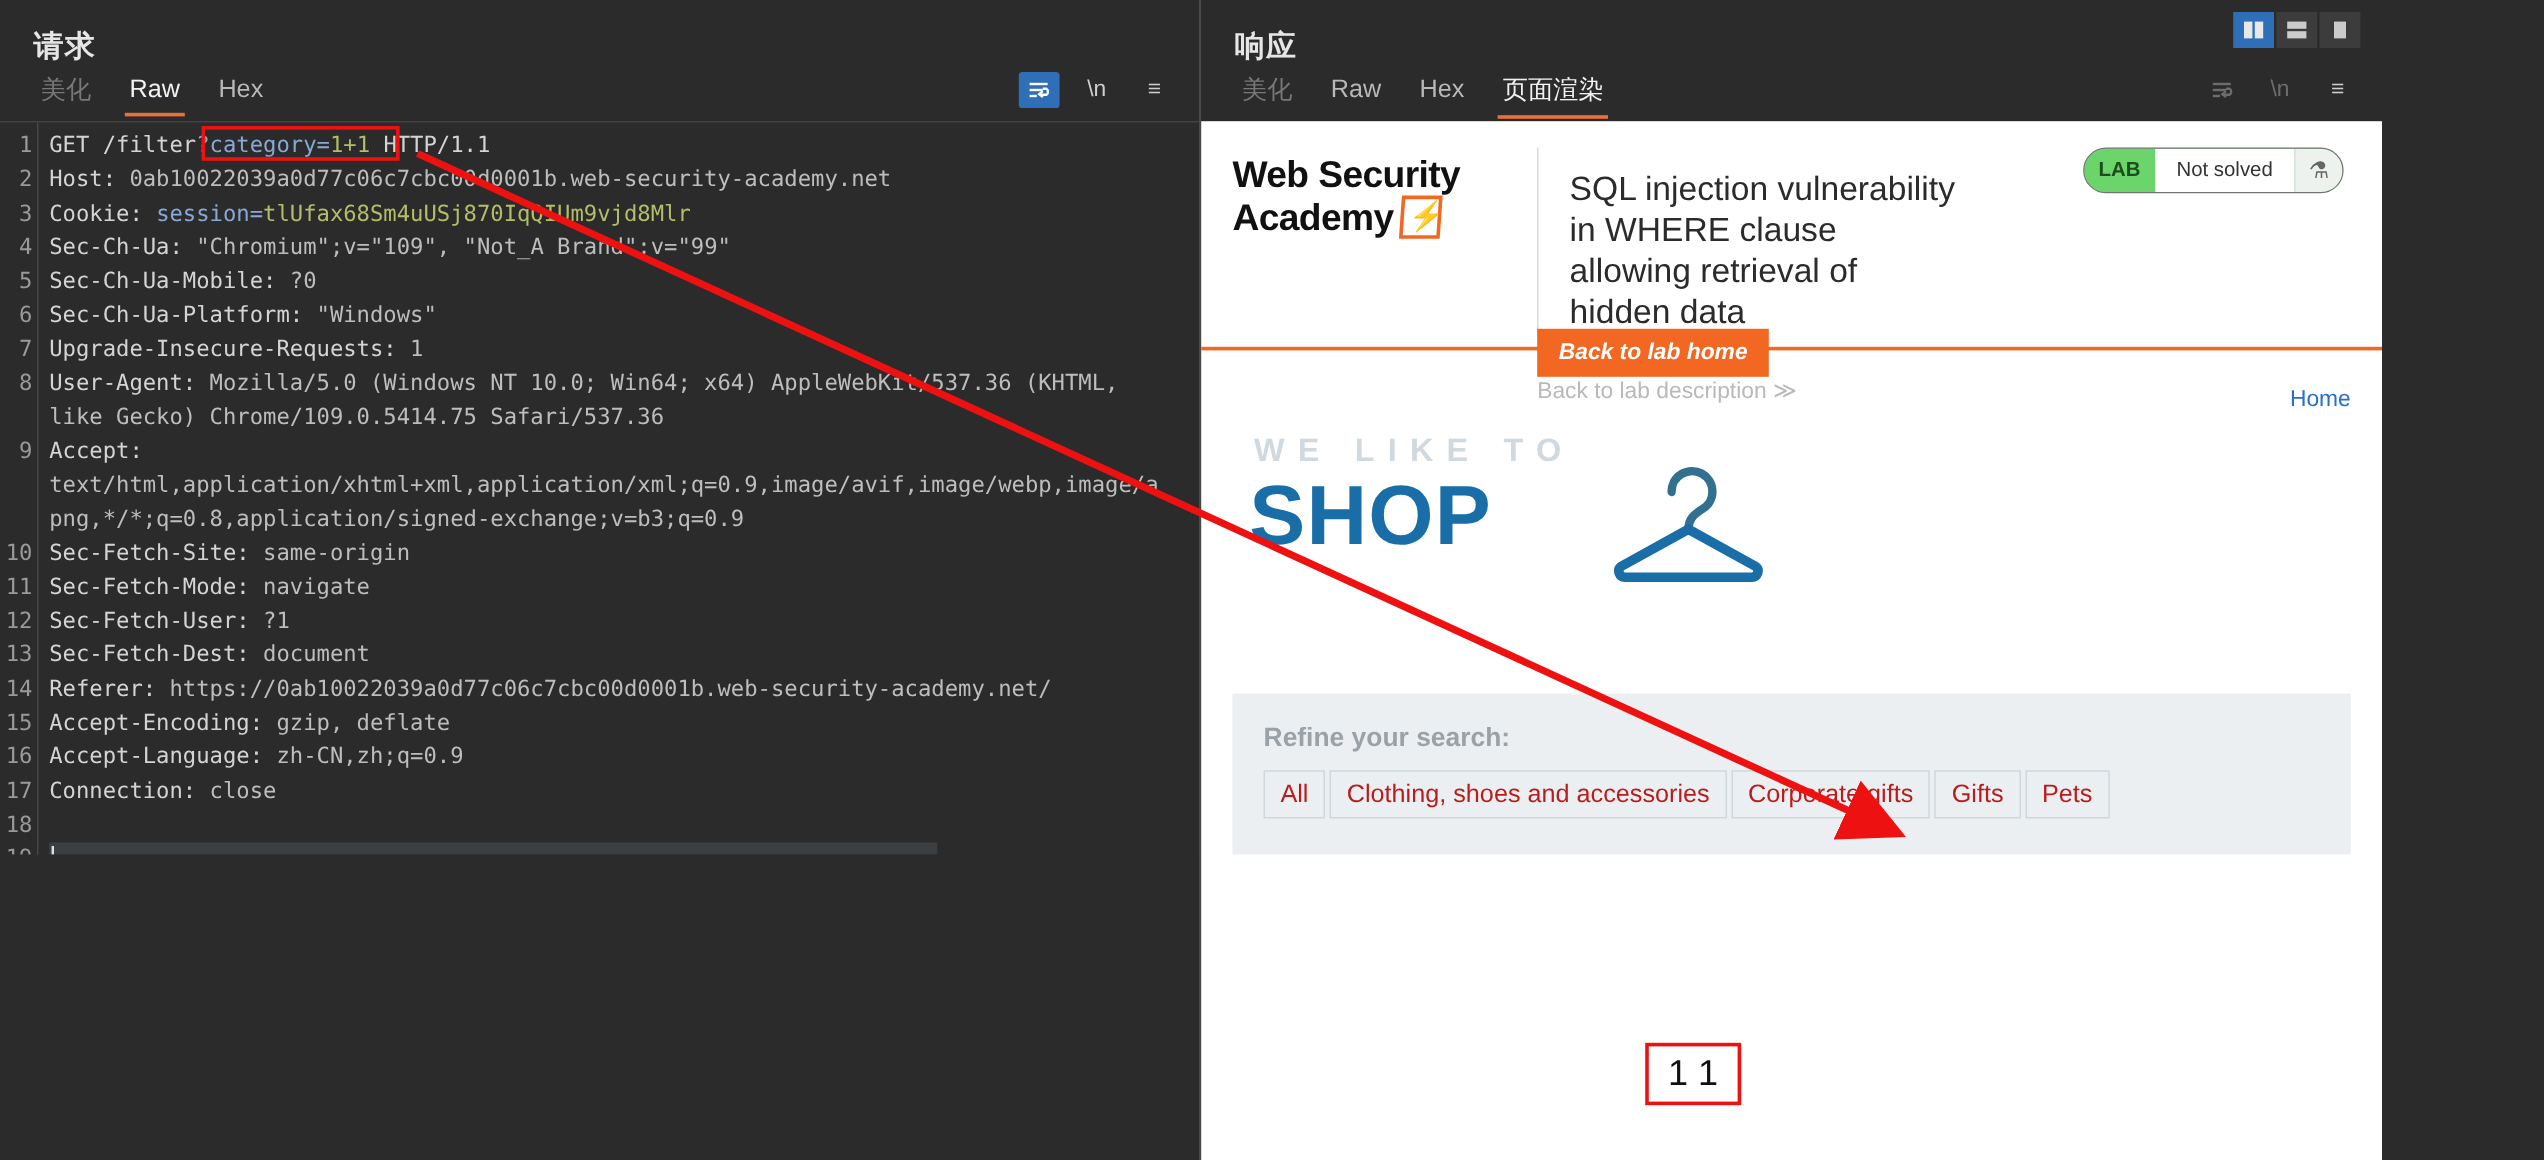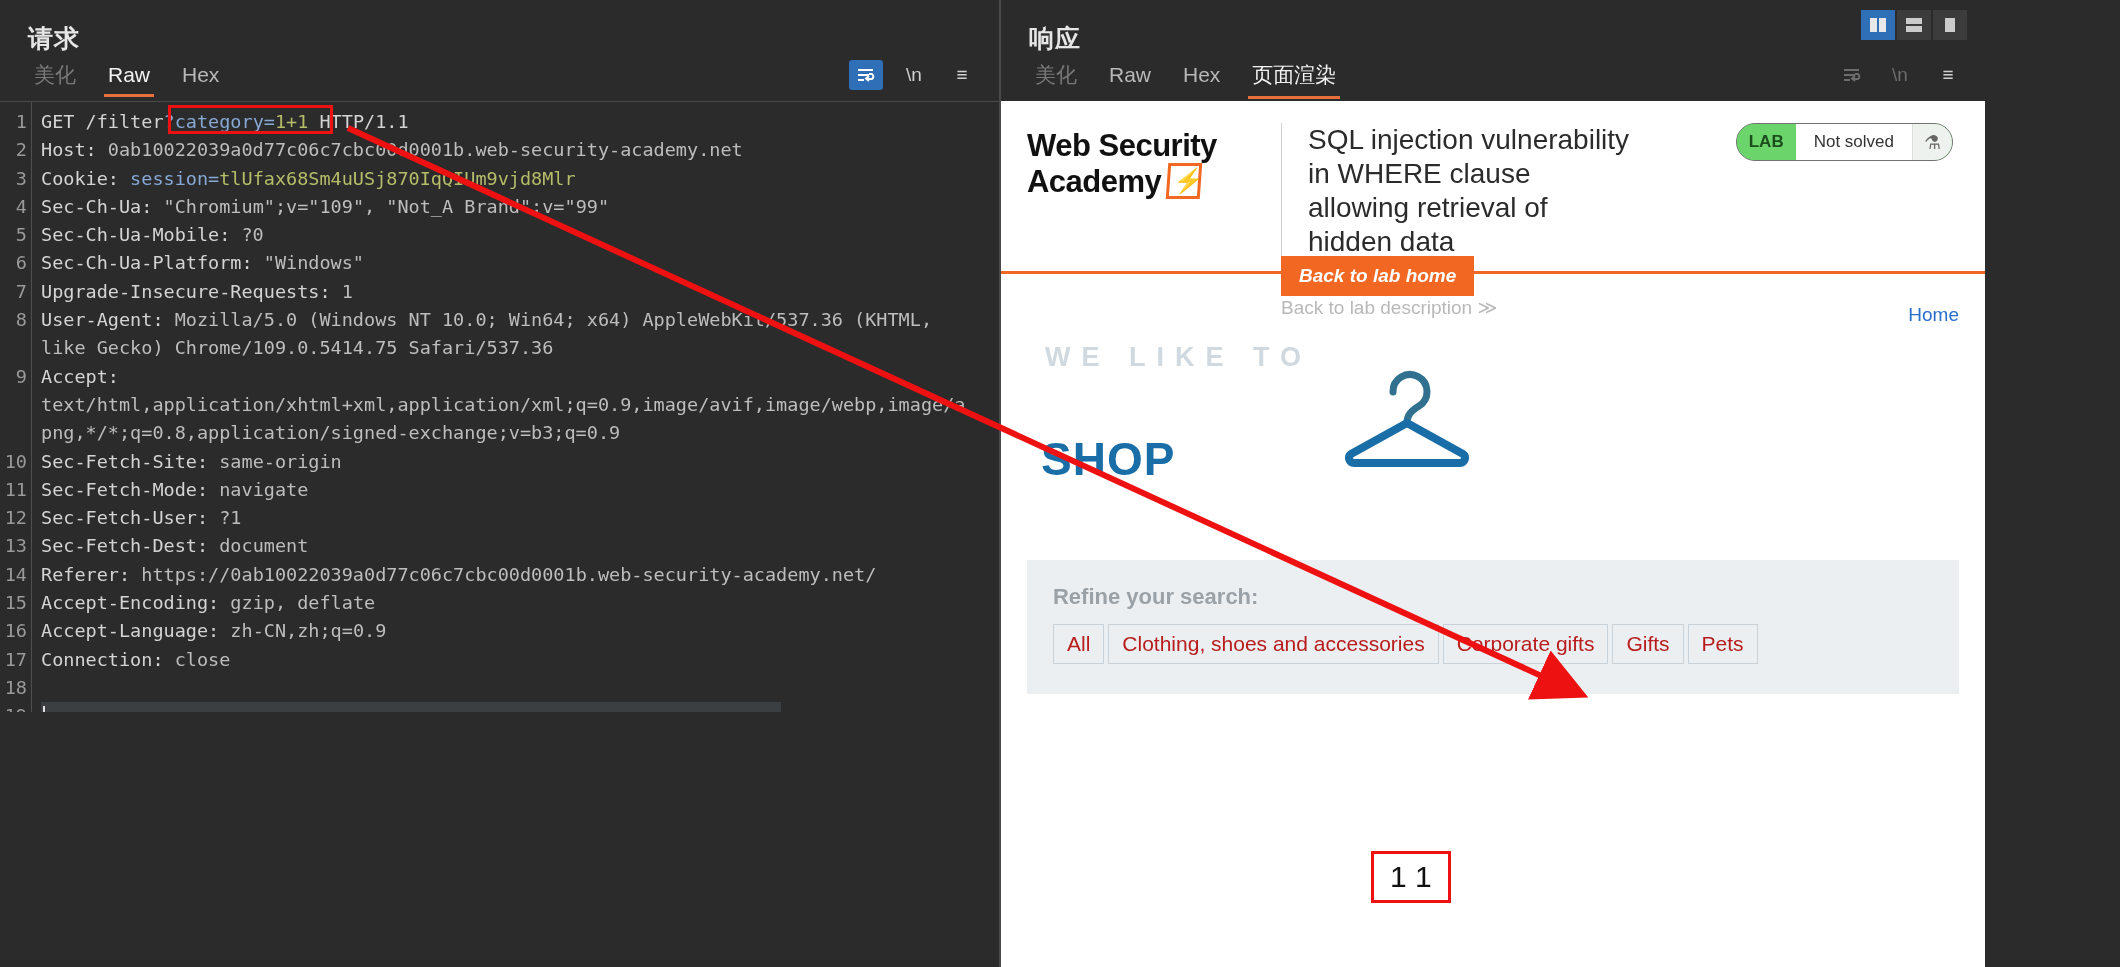--- a/index.html
+++ b/index.html
@@ -181,20 +181,21 @@
   }
   .lab-sep {
     width: 1px; background: #d0d0d0; margin: 0 26px;
   }
   .lab-title {
     font-size: 28px;
     line-height: 34px;
     color: #2b2b2b;
     font-weight: normal;
     max-width: 330px;
+    margin-top: 18px;
   }
   .lab-status {
     margin-left: auto;
     margin-right: 6px;
     align-self: flex-start;
     display: flex; align-items: stretch;
     height: 38px;
     border-radius: 19px;
     overflow: hidden;
     background: #6bd46b;
@@ -266,26 +267,25 @@
   }
   .shop-like {
     color: #cfd9df;
     font-size: 27px;
     letter-spacing: 11px;
     font-weight: bold;
     padding-left: 18px;
   }
   .shop-word {
     color: #1a6ea8;
-    font-size: 46px;
+    font-size: 70px;
     font-weight: bold;
     letter-spacing: 1px;
     line-height: 76px;
     padding-left: 14px;
-    margin-top: 48px;
   }
   .hanger {
     position: absolute;
     left: 330px; top: 10px;
   }
   .result-box {
     position: absolute;
     left: 370px; top: 515px;
     border: 3px solid #ee1111;
     background: #fff;

